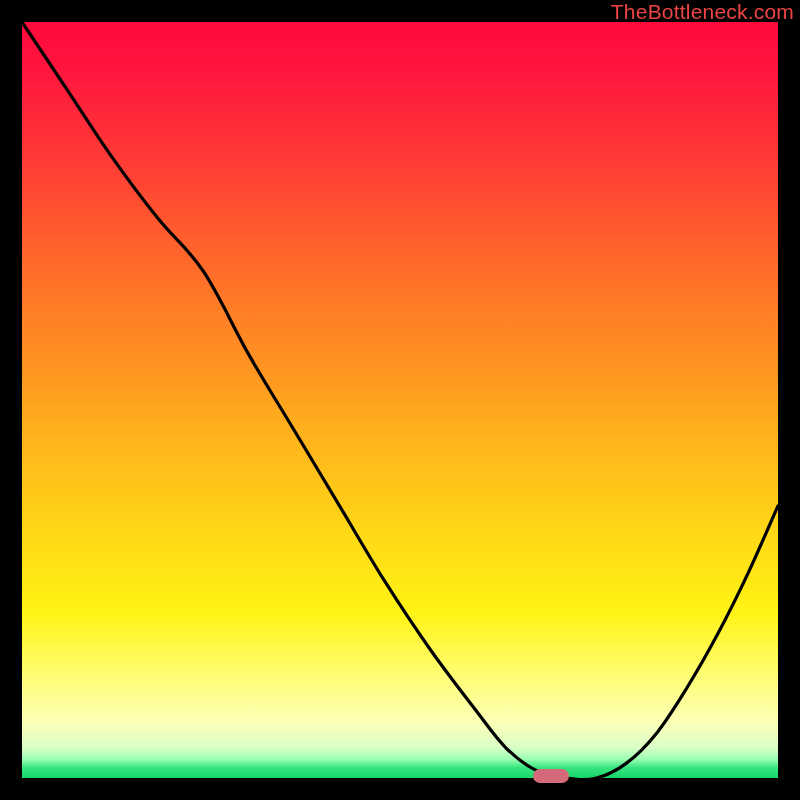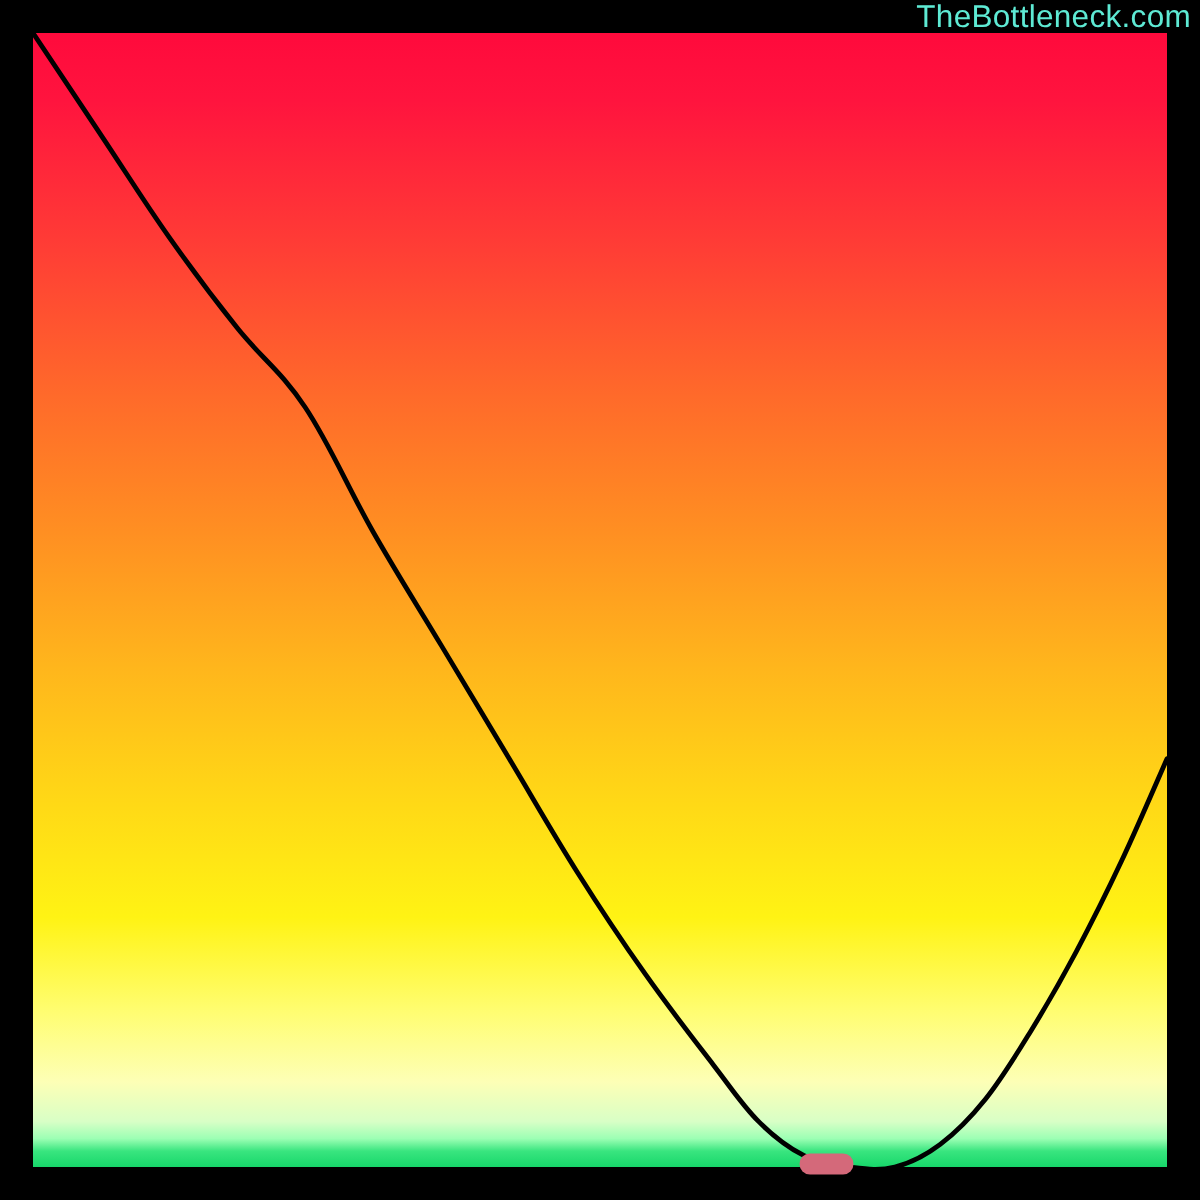--- a/index.html
+++ b/index.html
@@ -48,21 +48,21 @@
     position: absolute;
     left: 0;
     top: 0;
     width: 756px;
     height: 756px;
   }
   .watermark {
     position: absolute;
     top: 0px;
     right: 6px;
-    color: #5eead4;
+    color: #ef4444;
     font-size: 21px;
     letter-spacing: 0.2px;
     font-weight: 400;
   }
   .marker {
     position: absolute;
     width: 36px;
     height: 14px;
     border-radius: 7px;
     background: #d4697a;

